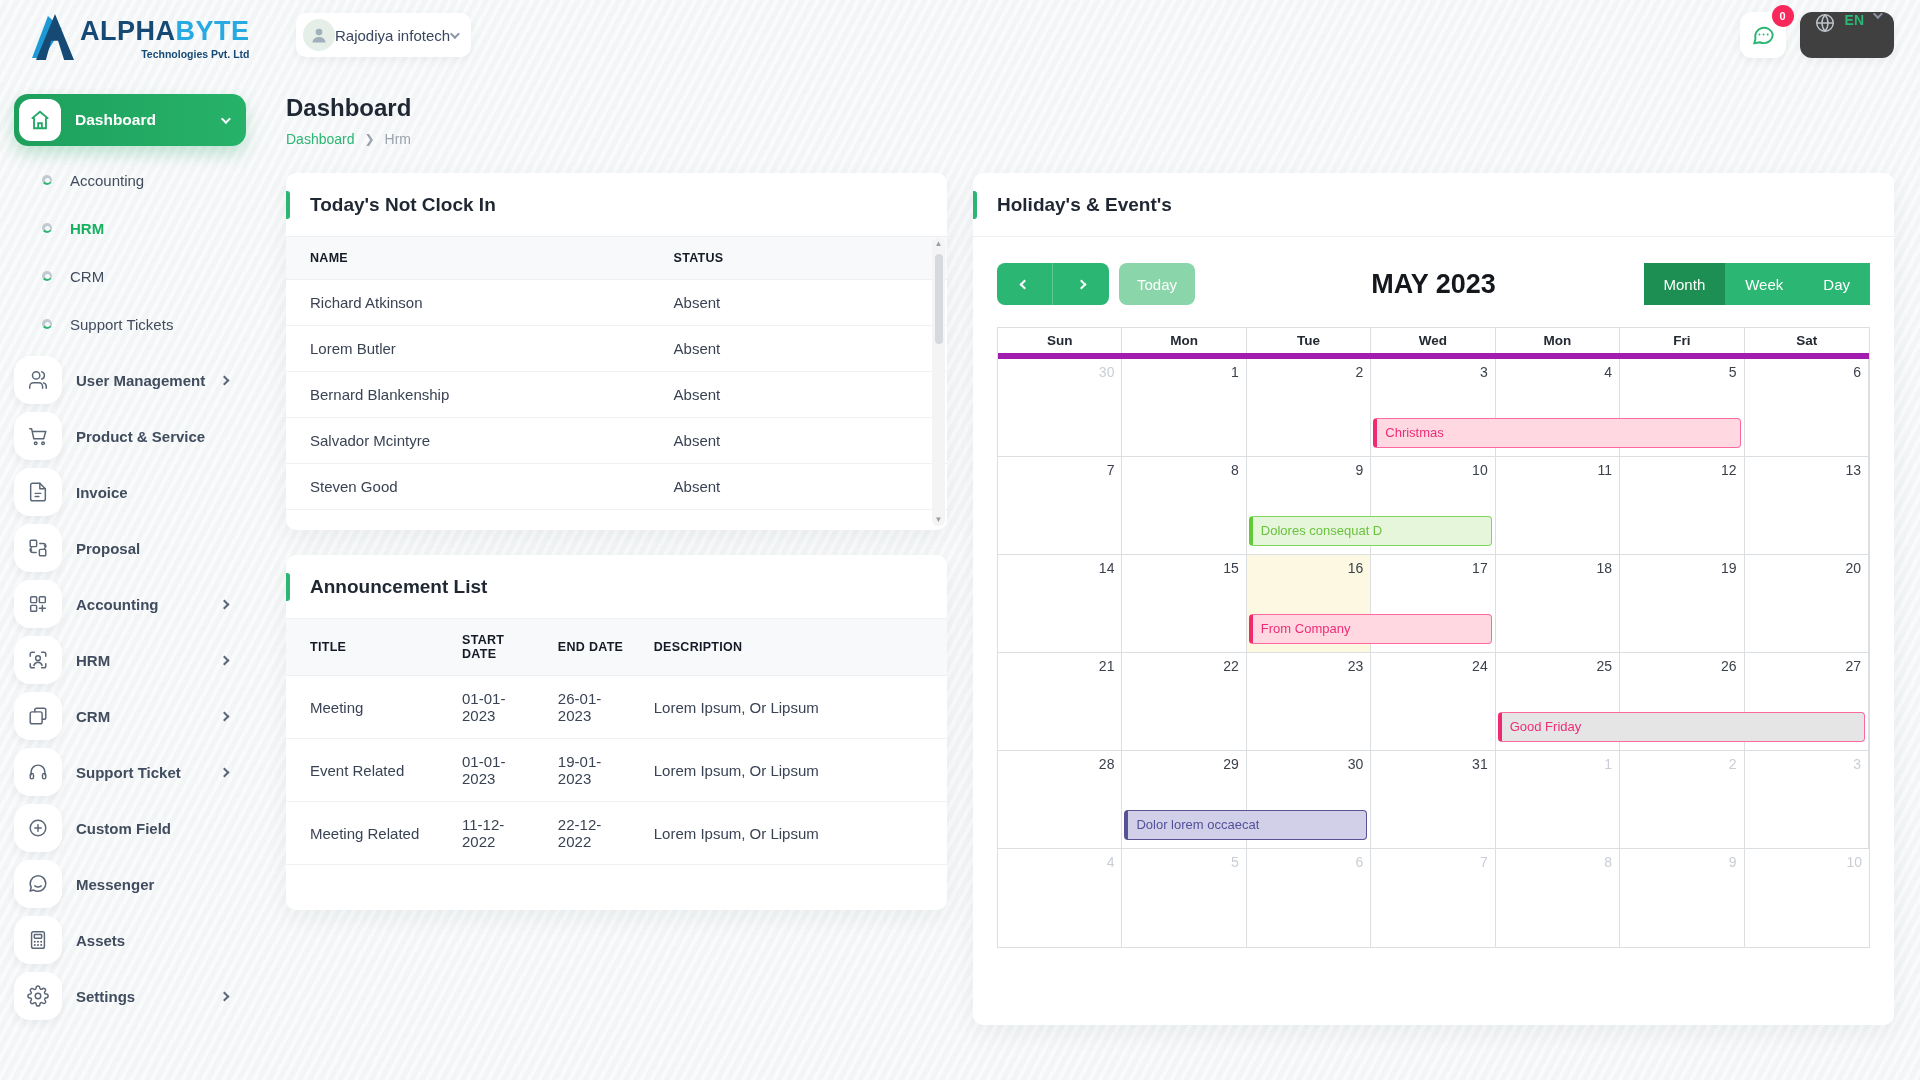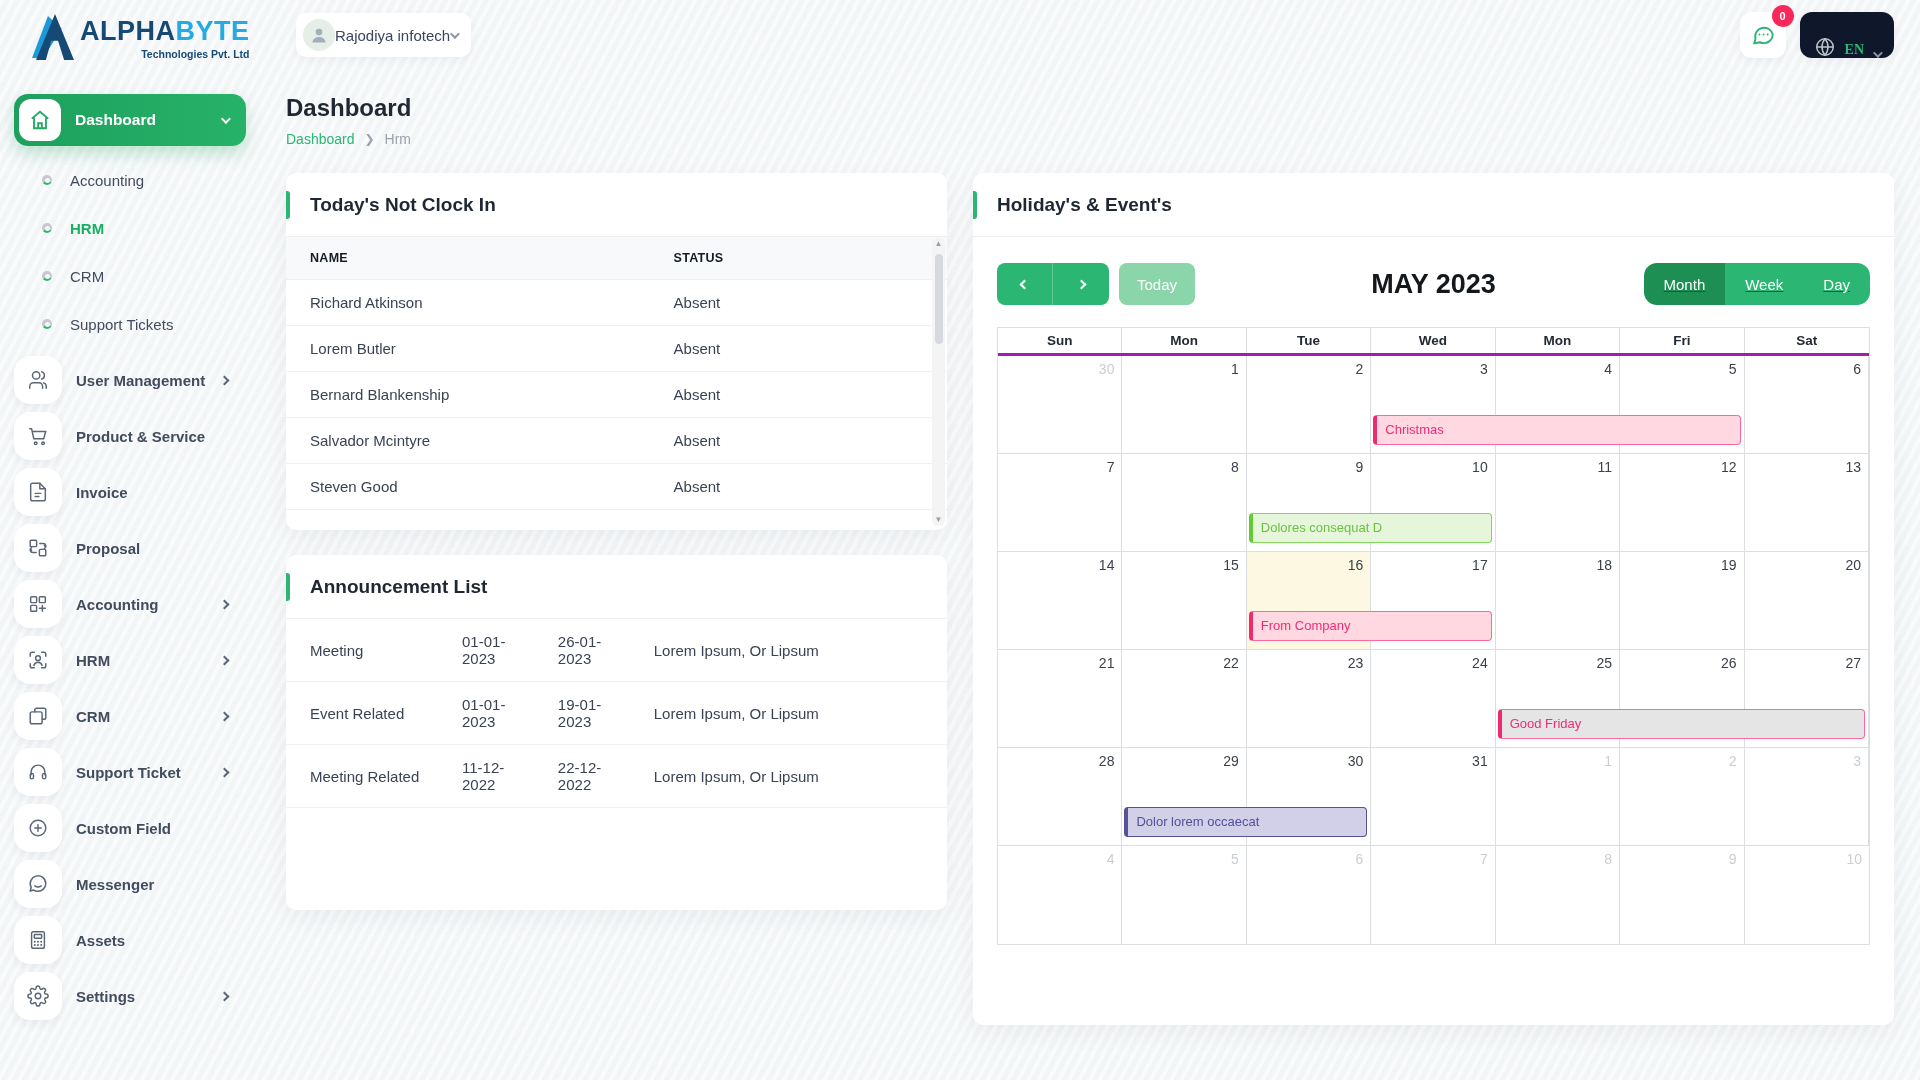--- a/index.html
+++ b/index.html
@@ -29,22 +29,22 @@
   .user-name { font-size:15px; color:#39465f; }
   .chev { display:inline-block; width:7px; height:7px; border-right:2px solid currentColor; border-bottom:2px solid currentColor; }
   .chev.down { transform:rotate(45deg) translateY(-2px); }
   .chev.right { transform:rotate(-45deg); }
   .chev.left  { transform:rotate(135deg); }
   .top-right { position:absolute; right:26px; top:12px; display:flex; gap:14px; align-items:center; }
   .icon-box { position:relative; width:46px; height:46px; background:#fff; border-radius:12px;
     display:flex; align-items:center; justify-content:center; box-shadow:0 3px 10px rgba(25,40,60,.05); cursor:pointer; }
   .badge { position:absolute; top:-7px; right:-8px; min-width:22px; height:22px; border-radius:50%;
     background:#f8285a; color:#fff; font-size:11px; font-weight:bold; display:flex; align-items:center; justify-content:center; }
-  .lang-pill { height:46px; background:#0f172a; border-radius:12px; display:flex; align-items:flex-end; gap:9px;
-    padding:0 14px; box-shadow:0 3px 10px rgba(25,40,60,.05); cursor:pointer;font-family:Liberation Serif, serif; }
+  .lang-pill { height:46px; background:#404040; border-radius:12px; display:flex; align-items:flex-start; gap:9px;
+    padding:0 14px; box-shadow:0 3px 10px rgba(25,40,60,.05); cursor:pointer; }
   .lang-label { color:#2bb673; font-weight:bold; font-size:14px; }
   .lang-pill .chev, .user-pill .chev { color:#8b94a3; }
 
   
   .sidebar { position:absolute; top:72px; left:0; width:266px; bottom:0; padding-top:22px; }
   .dash-btn { margin:0 0 10px 14px; width:232px; height:52px; border-radius:14px;
     background:linear-gradient(90deg,#1da05c,#27b269); display:flex; align-items:center; gap:14px;
     box-shadow:0 8px 16px rgba(33,168,99,.25); cursor:pointer; }
   .dash-chip { width:42px; height:42px; margin-left:5px; background:#fff; border-radius:12px;
     display:flex; align-items:center; justify-content:center; }
@@ -96,25 +96,25 @@
 
   
   #card-cal { width:921px; flex:none; height:852px; }
   .cal-toolbar { position:relative; margin:26px 24px 22px; height:42px; display:flex; align-items:center; }
   .nav-group { display:flex; border-radius:8px; overflow:hidden; }
   .nav-btn { width:56px; height:42px; background:#2bb673; color:#fff; display:flex; align-items:center; justify-content:center; cursor:pointer; }
   .nav-btn:first-child { border-right:1px solid rgba(255,255,255,.25); }
   .today-btn { margin-left:10px; height:42px; padding:0 18px; border-radius:8px; background:#8ad5a9; color:#fdfefd;
     font-size:15px; display:flex; align-items:center; cursor:default; }
   .cal-title { position:absolute; left:0; right:0; text-align:center; font-size:27px; font-weight:bold; color:#14181d; }
-  .view-group { margin-left:auto; display:flex; border-radius:13px; overflow:hidden; position:relative; z-index:2;text-decoration:underline; }
+  .view-group { margin-left:auto; display:flex; border-radius:0; overflow:hidden; position:relative; z-index:2; }
   .view-btn { height:42px; padding:0 20px; background:#2bb673; color:#fff; font-size:15px; display:flex; align-items:center; cursor:pointer; }
   .view-btn.active { background:#1d8f53; }
   .cal-grid { margin:0 24px; border:1px solid #dcdfe2; }
-  .cal-dow { display:flex; border-bottom:3px solid #a21caf;align-items:flex-end; }
+  .cal-dow { display:flex; border-bottom:6px solid #a21caf;align-items:flex-end; }
   .cal-dow .dow { width:14.2857%; text-align:center; font-size:13.5px; font-weight:bold; color:#242a33; padding:5px 0; border-right:1px solid #dcdfe2; }
   .cal-dow .dow:last-child { border-right:none; }
   .cal-week { position:relative; display:flex; height:98px; border-bottom:1px solid #dcdfe2; }
   .cal-week:last-child { border-bottom:none; }
   .cal-cell { width:14.2857%; border-right:1px solid #dcdfe2; padding:4px 7px 0 0; text-align:right; cursor:pointer; }
   .cal-cell:last-child { border-right:none; }
   .cal-cell .dn { font-size:14px; color:#3b414b; }
   .cal-cell.other .dn { color:#c9ced4; }
   .cal-cell.today { background:#fcf8e1; }
   .cal-ev { position:absolute; top:27px; height:30px; border-radius:4px; border:1px solid; border-left-width:4px;
@@ -376,20 +376,26 @@
           <span class="vs-thumb"></span>
           <span class="vs-arrow">▼</span>
         </div>
       </div>
 
       <div class="card" id="card-ann">
         <div class="card-head">
             <span class="card-title">Announcement List</span>
           </div>
         <div class="tbl tbl-ann" id="tbl-ann">
+            <div class="t-row t-head">
+              <span class="t-cell c0">TITLE</span>
+              <span class="t-cell c1">START DATE</span>
+              <span class="t-cell c2">END DATE</span>
+              <span class="t-cell c3">DESCRIPTION</span>
+            </div>
             <div class="t-body">
               <div class="t-row">
                 <span class="t-cell c0">Meeting</span>
                 <span class="t-cell c1">01-01-2023</span>
                 <span class="t-cell c2">26-01-2023</span>
                 <span class="t-cell c3">Lorem Ipsum, Or Lipsum</span>
               </div>
               <div class="t-row">
                 <span class="t-cell c0">Event Related</span>
                 <span class="t-cell c1">01-01-2023</span>

